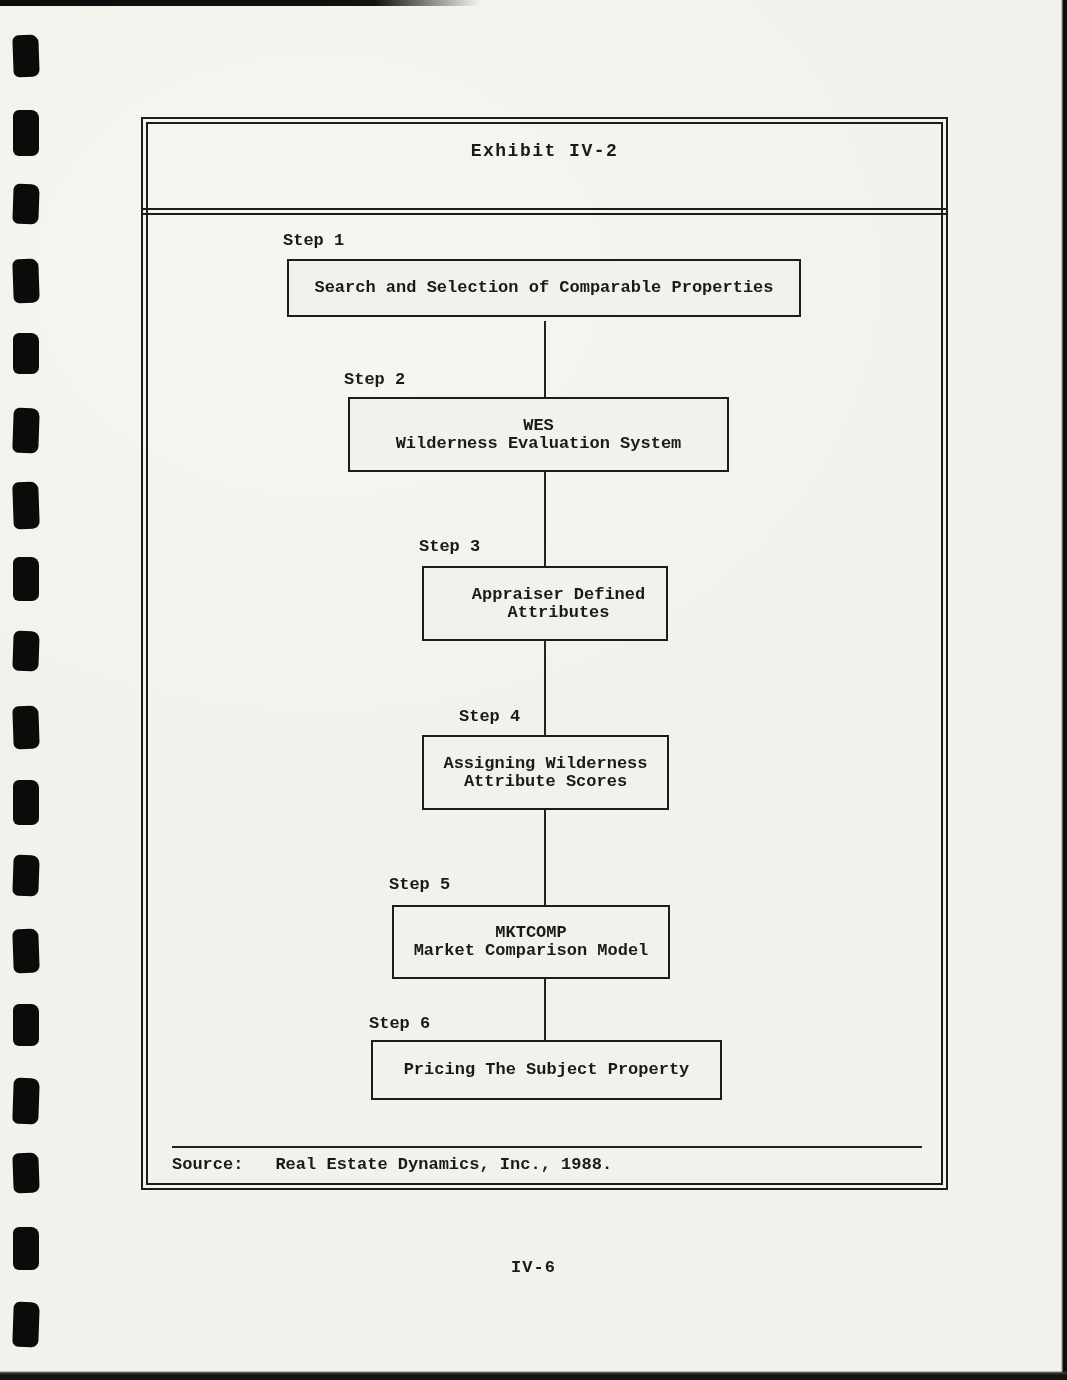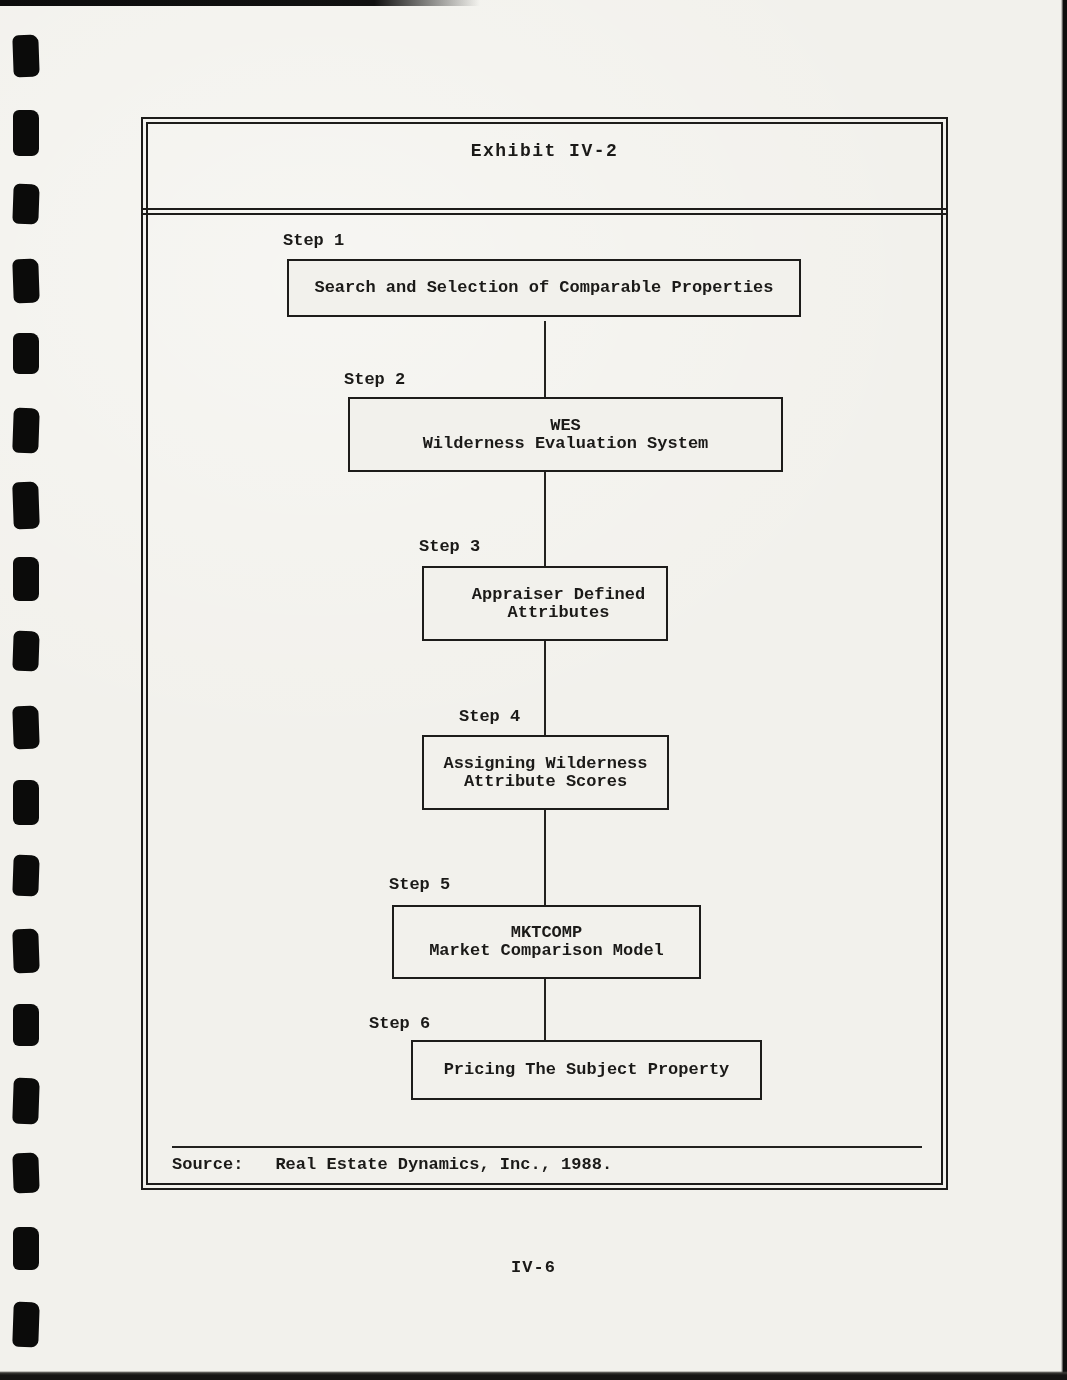--- a/index.html
+++ b/index.html
@@ -94,29 +94,29 @@
     flex-direction: column;
     align-items: center;
     justify-content: center;
     font-size: 17px;
     line-height: 18px;
     text-align: center;
   }
   .lbl1 { left: 140px; top: 113px; }
   .box1 { left: 144px; top: 140px; width: 514px; height: 58px; }
   .lbl2 { left: 201px; top: 252px; }
-  .box2 { left: 205px; top: 278px; width: 435px; height: 75px; }
+  .box2 { left: 205px; top: 278px; width: 381px; height: 75px; }
   .lbl3 { left: 276px; top: 419px; }
   .box3 { left: 279px; top: 447px; width: 246px; height: 75px; padding-left: 27px; }
   .lbl4 { left: 276px; top: 589px; margin-left: 40px; }
   .box4 { left: 279px; top: 616px; width: 247px; height: 75px; }
   .lbl5 { left: 246px; top: 757px; }
-  .box5 { left: 249px; top: 786px; width: 309px; height: 74px; }
+  .box5 { left: 249px; top: 786px; width: 278px; height: 74px; }
   .lbl6 { left: 226px; top: 896px; }
-  .box6 { left: 228px; top: 921px; width: 351px; height: 60px; margin-left: 40px; }
+  .box6 { left: 228px; top: 921px; width: 351px; height: 60px; }
   .source-rule {
     position: absolute;
     left: 29px; top: 1027px;
     width: 750px; height: 2px;
     background: #23221f;
   }
   .source-line {
     position: absolute;
     left: 29px; top: 1037px;
     font-size: 17px;

